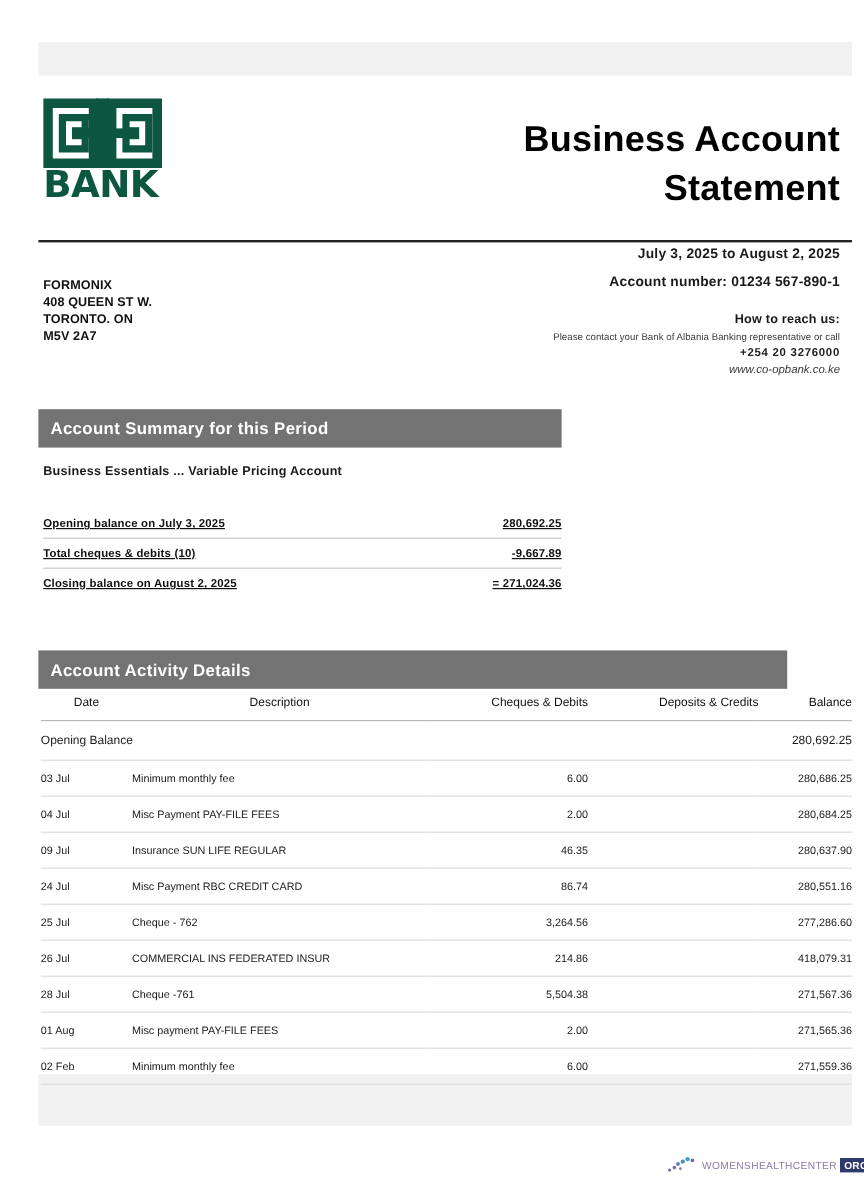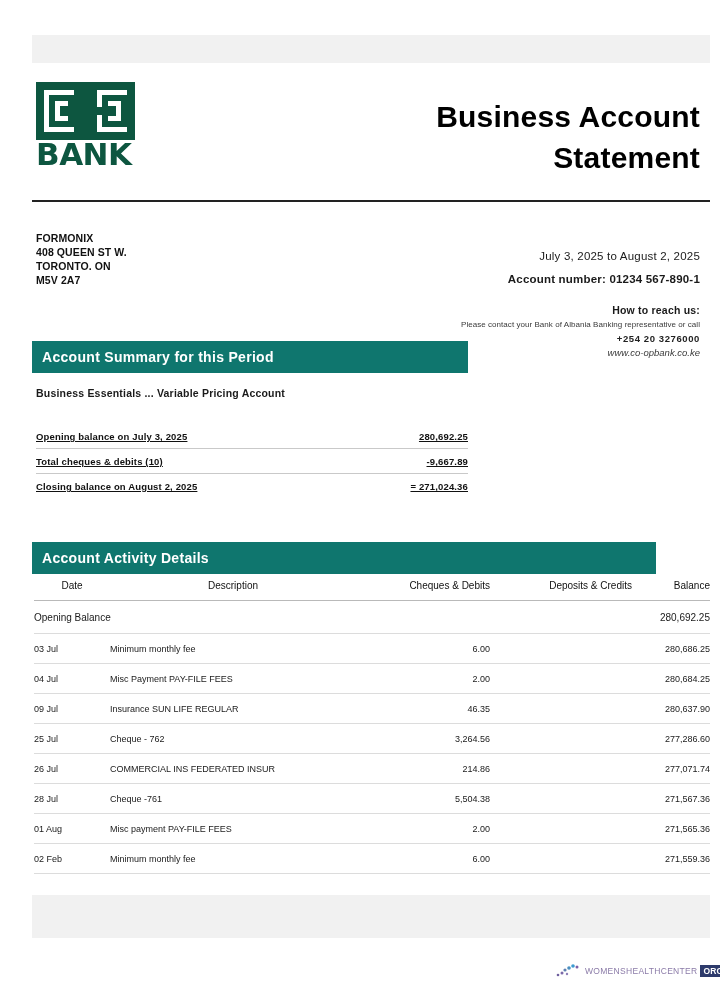--- a/index.html
+++ b/index.html
@@ -78,24 +78,23 @@
   
   .meta-right {
     position: absolute;
     right: 20px;
     top: 206px;
     width: 420px;
     text-align: right;
   }
   .meta-period {
     font-size: 11.5px;
-    font-weight: normal;
+    font-weight: bold;
     letter-spacing: 0.2px;
     margin-bottom: 11px;
-    margin-top: 44px;
   }
   .meta-acct {
     font-size: 11.5px;
     font-weight: bold;
     letter-spacing: 0.2px;
   }
   .reach-head {
     margin-top: 19px;
     font-size: 10.5px;
     font-weight: bold;
@@ -129,21 +128,21 @@
     font-size: 10.5px;
     font-weight: bold;
     line-height: 1.32;
     letter-spacing: 0.1px;
     color: #111;
   }
 
   
   .sec-bar {
     position: absolute;
-    background: #0f766e;
+    background: #737373;
     color: #fff;
     font-size: 14px;
     font-weight: bold;
     letter-spacing: 0.3px;
     display: flex;
     align-items: center;
     padding-left: 10px;
     box-sizing: border-box;
   }
   .sec-summary  { left: 32px; top: 341px; width: 436px; height: 32px; }
@@ -355,32 +354,39 @@
         <td class="num">280,684.25</td>
       </tr>
       <tr>
         <td>09 Jul</td>
         <td>Insurance SUN LIFE REGULAR</td>
         <td class="num">46.35</td>
         <td class="num"></td>
         <td class="num">280,637.90</td>
       </tr>
       <tr>
+        <td>24 Jul</td>
+        <td>Misc Payment RBC CREDIT CARD</td>
+        <td class="num">86.74</td>
+        <td class="num"></td>
+        <td class="num">280,551.16</td>
+      </tr>
+      <tr>
         <td>25 Jul</td>
         <td>Cheque - 762</td>
         <td class="num">3,264.56</td>
         <td class="num"></td>
         <td class="num">277,286.60</td>
       </tr>
       <tr>
         <td>26 Jul</td>
         <td>COMMERCIAL INS FEDERATED INSUR</td>
         <td class="num">214.86</td>
         <td class="num"></td>
-        <td class="num">277,071.74</td>
+        <td class="num">418,079.31</td>
       </tr>
       <tr>
         <td>28 Jul</td>
         <td>Cheque -761</td>
         <td class="num">5,504.38</td>
         <td class="num"></td>
         <td class="num">271,567.36</td>
       </tr>
       <tr>
         <td>01 Aug</td>

